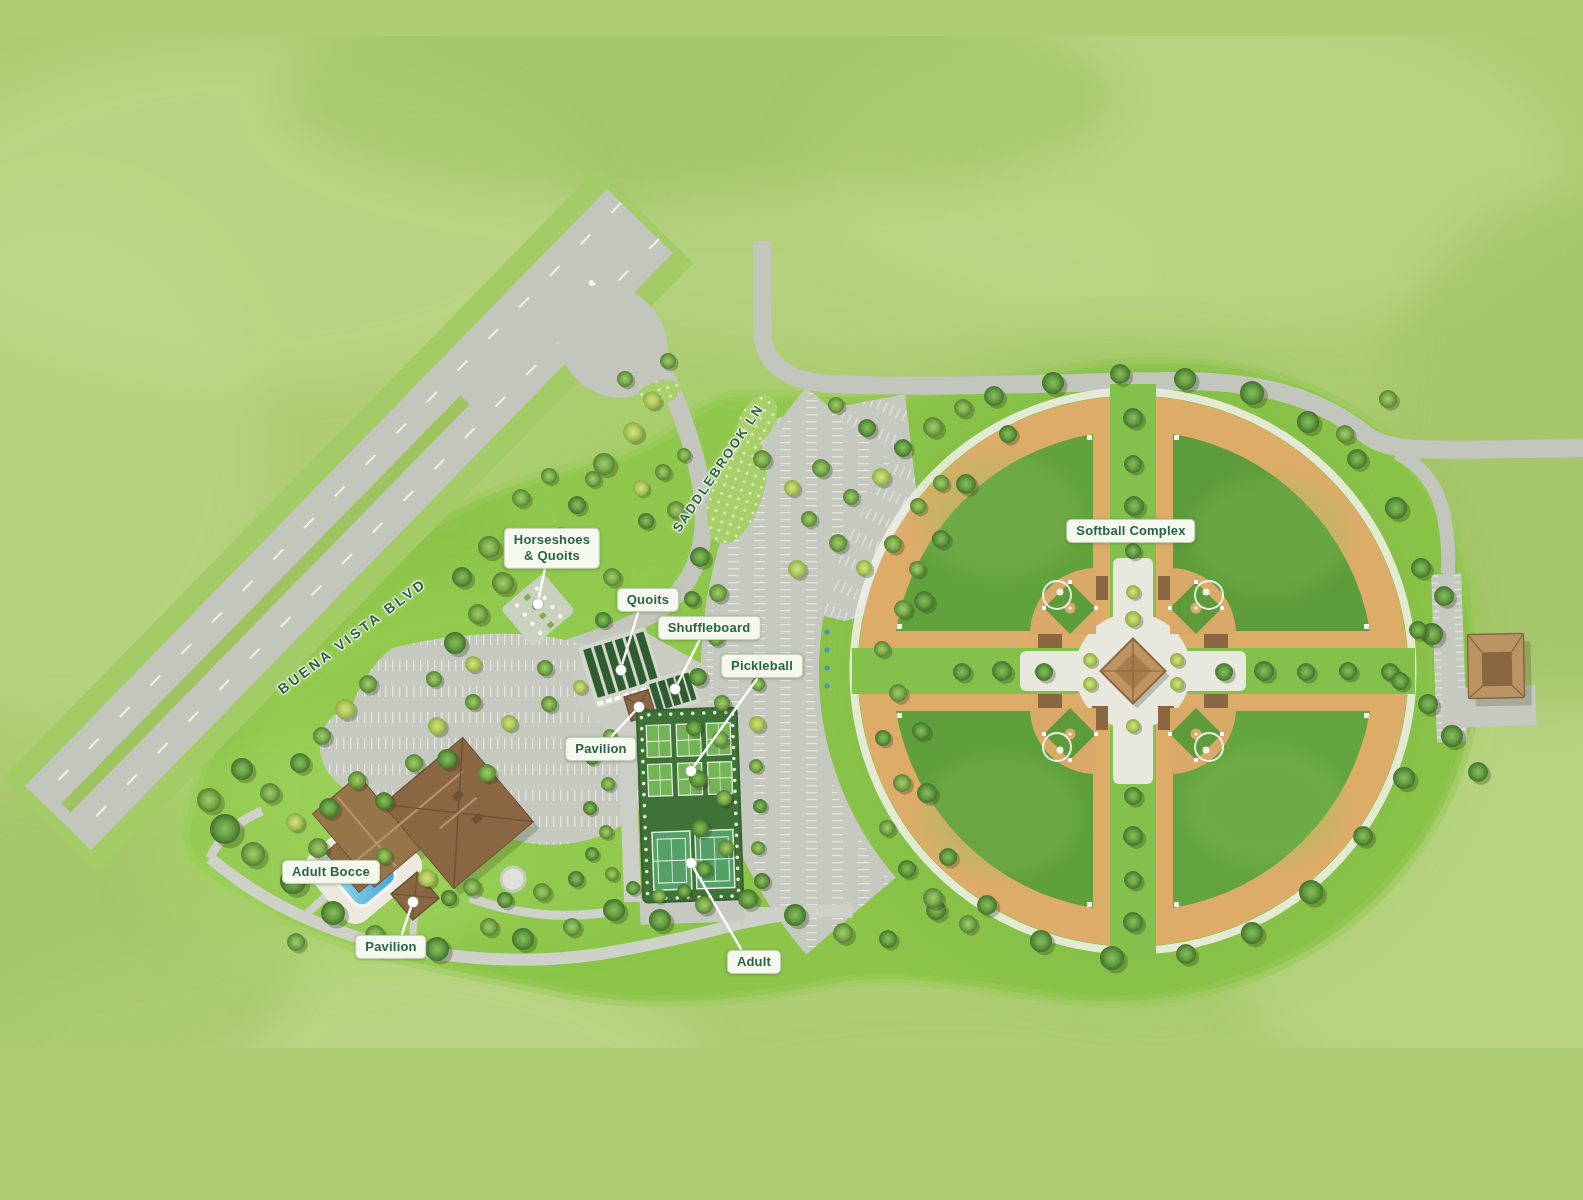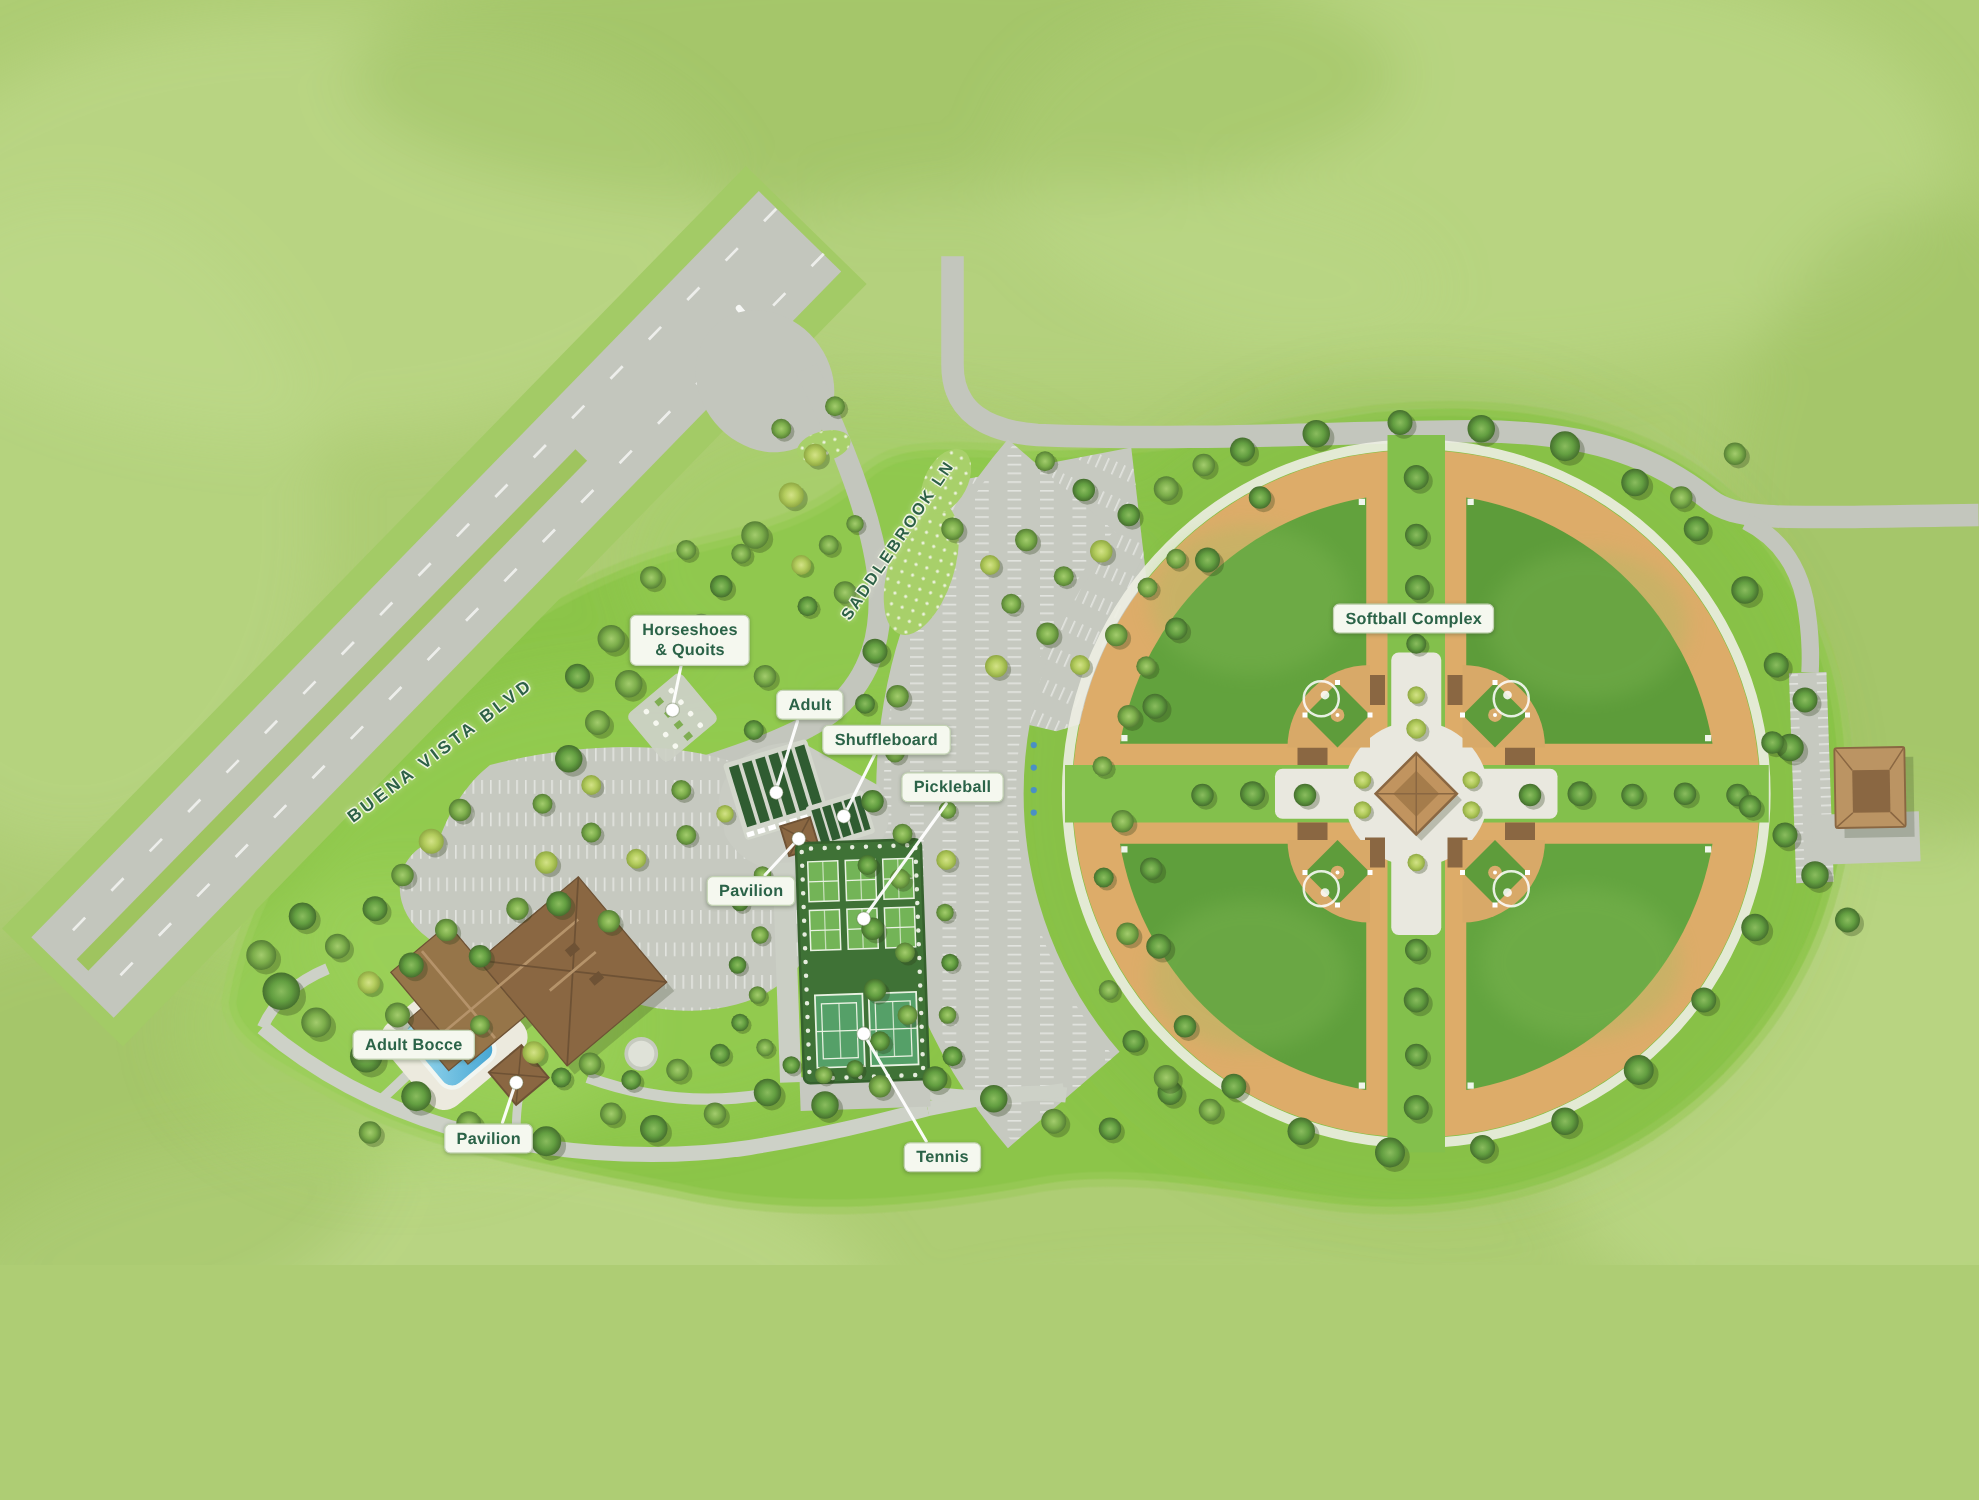--- a/index.html
+++ b/index.html
@@ -1,17 +1,17 @@
 <!DOCTYPE html>
 <html style="--bg: #aecd74; --park: #8cc549; --park_deep: #62a23d; --road: #c3c6bd; --path: #cdd1c7; --tan: #ddac69; --court_dark: #3f7236; --court_light: #73b457; --tennis_green: #55a068; --pool_blue: #5fbede; --roof_brown: #8a6742; --white_path: #ecefe3; --label_bg: #f5f8ef; --label_text: #2b6348;"><head>
 <meta charset="utf-8">
 <style>
   html,body{margin:0;padding:0;background:#aecd74;}
   .scene{position:relative;width:1583px;height:1012px;overflow:hidden;
-         font-family:"Liberation Sans",sans-serif;}
+         font-family:"Liberation Sans",sans-serif;margin-top:36px;}
   .scene svg{position:absolute;left:0;top:0;}
   .map-label{
     position:absolute;transform:translate(-50%,-50%);
     background:var(--label_bg,#f5f8ef);
     border:1px solid #c3d3b4;border-radius:5px;
     padding:3px 9px;white-space:pre-line;text-align:center;
     font-weight:700;font-size:13px;line-height:1.25;letter-spacing:.2px;
     color:var(--label_text,#2b6348);
     box-shadow:0 1px 3px rgba(50,70,40,.3);z-index:5;}
   .street-label{
@@ -842,24 +842,24 @@
           <circle cx="691" cy="735" r="5.5"></circle>
       <circle cx="639" cy="671" r="5.5"></circle>
           <circle cx="413" cy="866" r="5.5"></circle>
       <circle cx="691" cy="827" r="5.5"></circle>
     </g>
   </g>
 </svg>
 
 <div class="map-label" style="left:552px;top:512px">Horseshoes
 &amp; Quoits</div>
-<div class="map-label" style="left:648px;top:564px">Adult</div>
+<div class="map-label" style="left:648px;top:564px">Quoits</div>
 <div class="map-label" style="left:709px;top:592px">Shuffleboard</div>
 <div class="map-label" style="left:762px;top:630px">Pickleball</div>
 <div class="map-label" style="left:601px;top:713px">Pavilion</div>
 <div class="map-label" style="left:331px;top:836px">Adult Bocce</div>
 <div class="map-label" style="left:391px;top:911px">Pavilion</div>
-<div class="map-label" style="left:754px;top:926px">Tennis</div>
+<div class="map-label" style="left:754px;top:926px">Adult</div>
 <div class="map-label" style="left:1131px;top:495px">Softball Complex</div>
 
 <div class="street-label" id="street-buena">BUENA VISTA BLVD</div>
 <div class="street-label" id="street-saddle">SADDLEBROOK LN</div>
 </div>
 
 </body></html>

